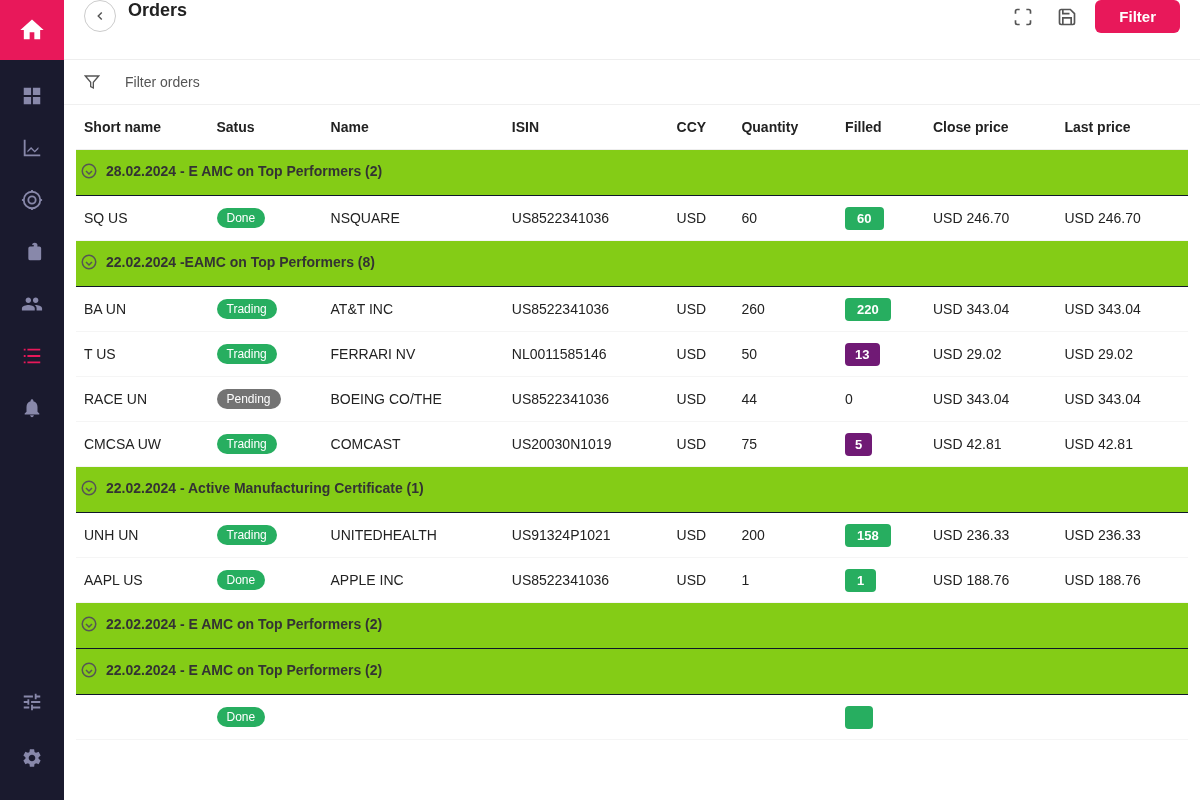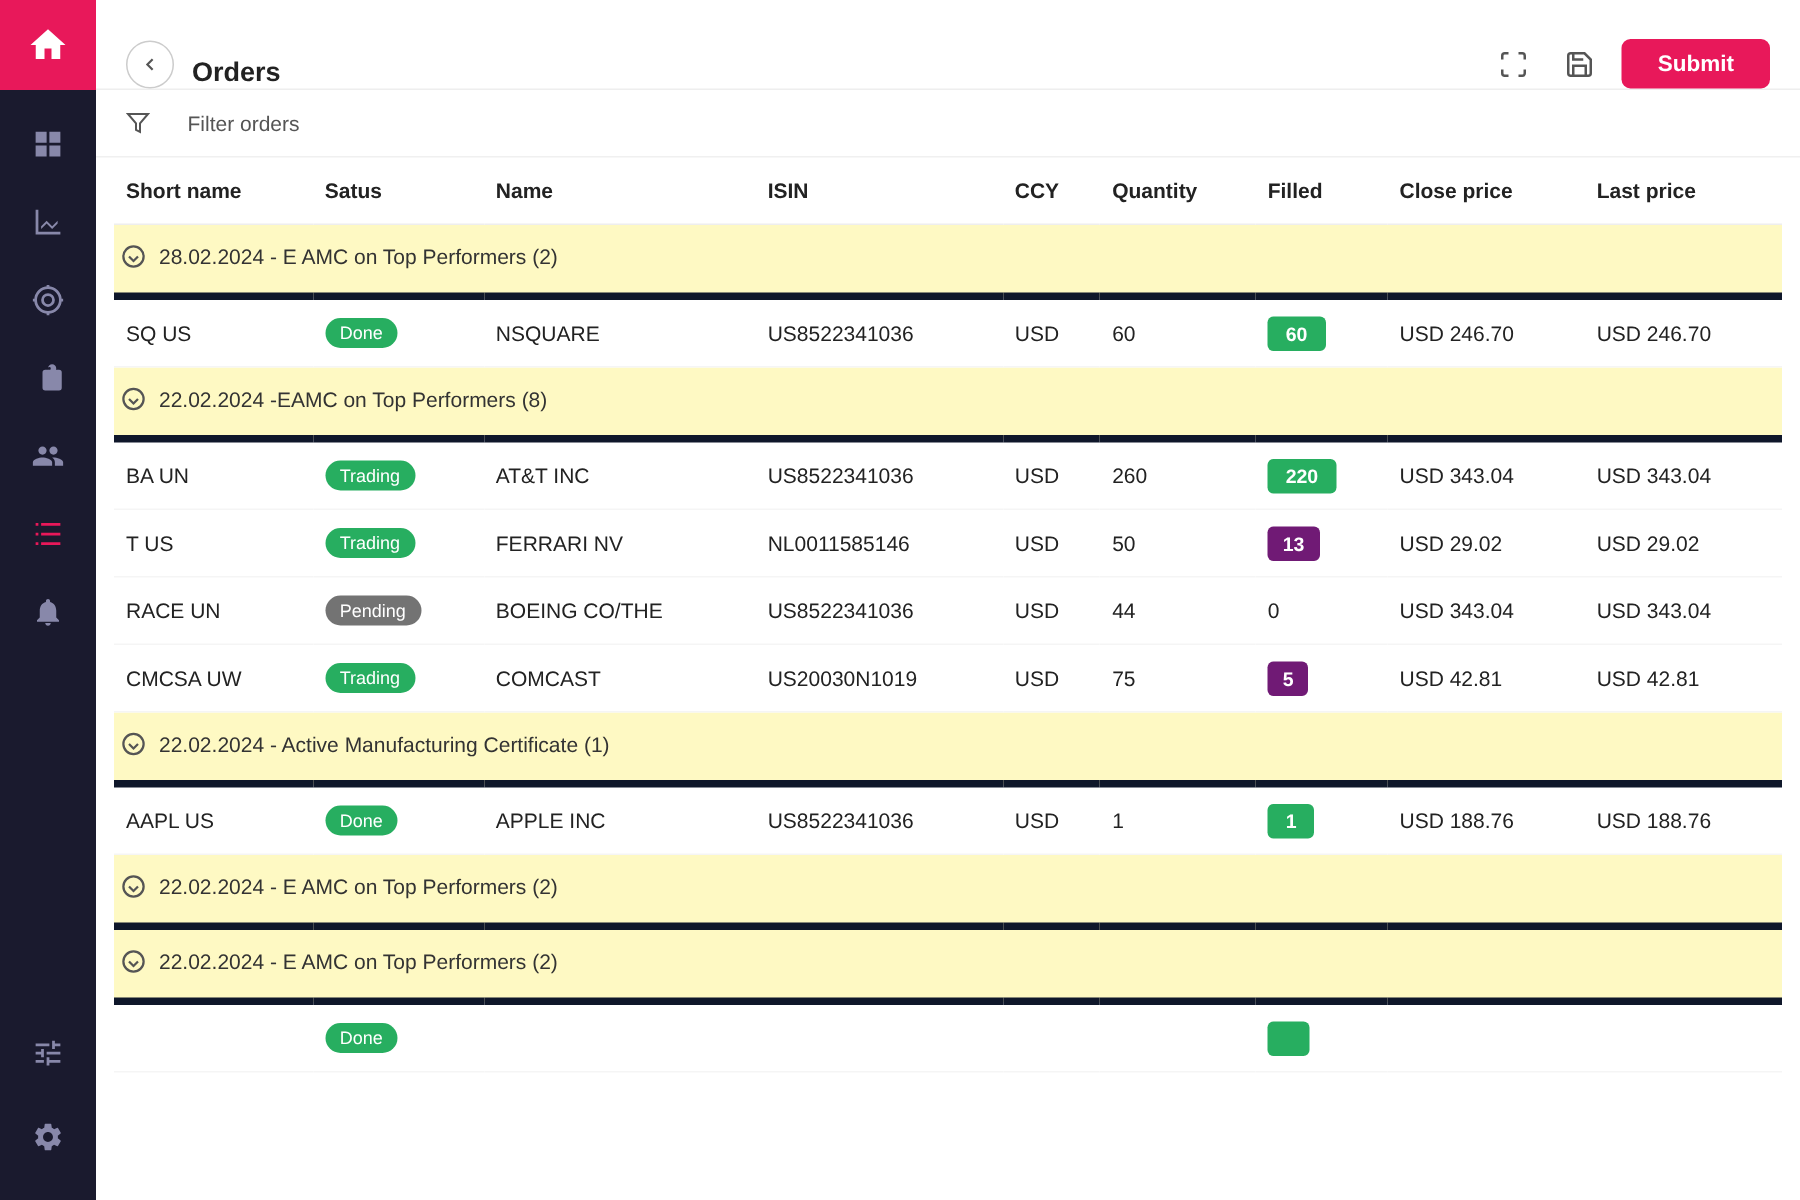--- a/index.html
+++ b/index.html
@@ -59,21 +59,21 @@
       display: flex;
       flex-direction: column;
       overflow: hidden;
     }
 
     
     .header {
       height: 60px;
       border-bottom: 1px solid #eee;
       display: flex;
-      align-items: flex-end;
+      align-items: flex-start;
       padding: 0 20px;
       gap: 12px;
     }
     .back-btn {
       width: 32px;
       height: 32px;
       border-radius: 50%;
       border: 1.5px solid #ccc;
       display: flex;
       align-items: center;
@@ -145,24 +145,24 @@
       white-space: nowrap;
     }
     tbody td {
       padding: 12px 8px;
       color: #222;
       border-bottom: 1px solid #f5f5f5;
       white-space: nowrap;
     }
     .group-row td {
       padding: 12px 4px;
-      font-weight: 400;
+      font-weight: 700;
       color: #333;
-      border-bottom: 5px solid #0f172a;
-      background: #fef9c3;
+      border-bottom: 1px solid #0f172a;
+      background: #84cc16;
     }
     .group-row .group-icon {
       display: inline-flex;
       align-items: center;
       gap: 8px;
     }
     .badge {
       display: inline-block;
       padding: 3px 10px;
       border-radius: 20px;
@@ -292,21 +292,21 @@
             <path d="M8 3H5a2 2 0 0 0-2 2v3m18 0V5a2 2 0 0 0-2-2h-3m0 18h3a2 2 0 0 0 2-2v-3M3 16v3a2 2 0 0 0 2 2h3"></path>
           </svg>
       </div>
       <div class="icon-btn">
         <svg width="20" height="20" viewBox="0 0 24 24" fill="none" stroke="currentColor" stroke-width="2">
             <path d="M19 21H5a2 2 0 0 1-2-2V5a2 2 0 0 1 2-2h11l5 5v11a2 2 0 0 1-2 2z"></path>
             <polyline points="17 21 17 13 7 13 7 21"></polyline>
             <polyline points="7 3 7 8 15 8"></polyline>
           </svg>
       </div>
-      <button class="submit-btn">Submit</button>
+      <button class="submit-btn">Filter</button>
     </div>
   </div>
 
   <div class="filter-bar">
     <svg viewBox="0 0 24 24" fill="none" stroke="currentColor" stroke-width="2">
         <polygon points="22 3 2 3 10 12.46 10 19 14 21 14 12.46 22 3"></polygon>
       </svg>
     <span>Filter orders</span>
   </div>
 
@@ -402,20 +402,31 @@
           <tr class="group-row">
             <td colspan="9"><span class="group-icon">
     <svg width="18" height="18" viewBox="0 0 24 24" fill="none" stroke="#555" stroke-width="2">
                   <circle cx="12" cy="12" r="9"></circle>
                   <polyline points="8 12 12 16 16 12"></polyline>
                 </svg>
     22.02.2024 -  Active Manufacturing Certificate (1)
   </span></td>
           </tr>
           <tr>
+            <td>UNH UN</td>
+            <td><span class="badge badge-trading">Trading</span></td>
+            <td>UNITEDHEALTH</td>
+            <td>US91324P1021</td>
+            <td>USD</td>
+            <td>200</td>
+            <td><span class="filled-green" style="min-width:93.2px">158</span></td>
+            <td>USD 236.33</td>
+            <td>USD 236.33</td>
+          </tr>
+          <tr>
             <td>AAPL US</td>
             <td><span class="badge badge-done">Done</span></td>
             <td>APPLE INC</td>
             <td>US8522341036</td>
             <td>USD</td>
             <td>1</td>
             <td><span class="filled-green" style="min-width:110px">1</span></td>
             <td>USD 188.76</td>
             <td>USD 188.76</td>
           </tr>

